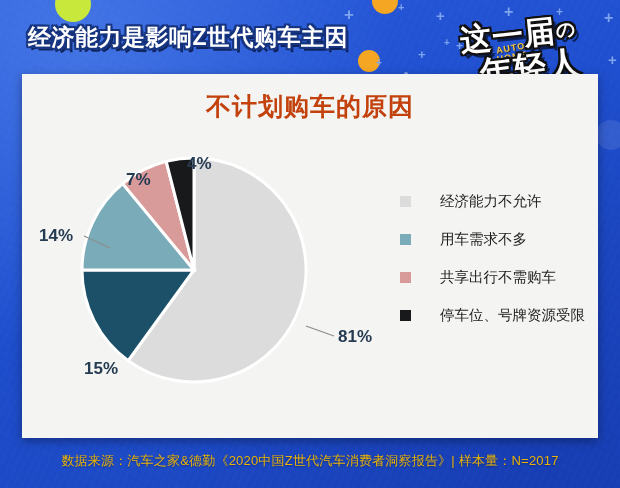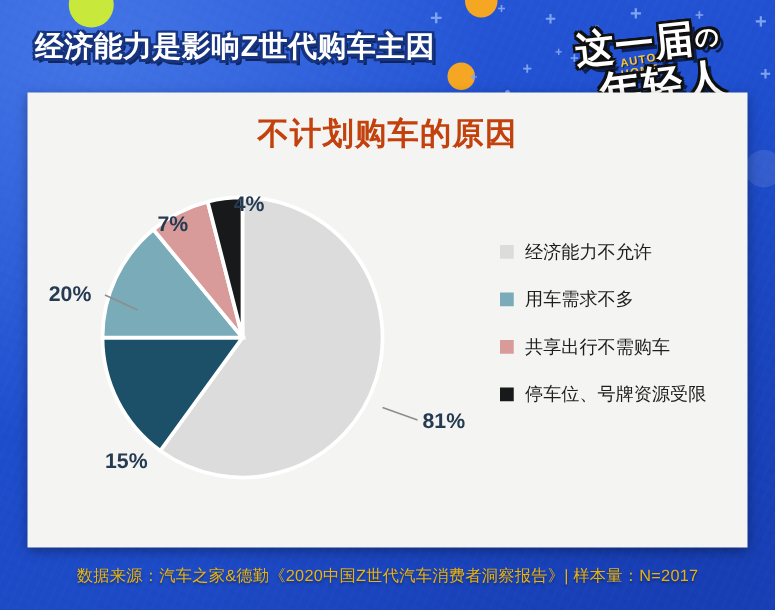--- a/index.html
+++ b/index.html
@@ -174,20 +174,21 @@
   .legend-swatch {
     width: 11px;
     height: 11px;
     flex: 0 0 11px;
     margin-right: 9px;
   }
   .legend-text {
     font-size: 14.5px;
     color: #1d1d1d;
     white-space: nowrap;
+    margin-left: 20px;
   }
 
   
   .footer {
     position: absolute;
     left: 0;
     right: 0;
     top: 452px;
     text-align: center;
     font-size: 13px;
@@ -257,21 +258,21 @@
       </svg>
     </div>
 
     <svg style="position:absolute;left:0;top:0;width:576px;height:364px;pointer-events:none;">
       <line x1="284" y1="252" x2="312" y2="262" stroke="#8d8d8d" stroke-width="1.3"></line>
       <line x1="88" y1="174" x2="62" y2="162" stroke="#8d8d8d" stroke-width="1.3"></line>
     </svg>
 
     <div class="slice-label" style="left:316px;top:253px;">81%</div>
     <div class="slice-label" style="left:62px;top:285px;">15%</div>
-    <div class="slice-label" style="left:17px;top:152px;">20%</div>
+    <div class="slice-label" style="left:17px;top:152px;">14%</div>
     <div class="slice-label" style="left:104px;top:96px;">7%</div>
     <div class="slice-label" style="left:165px;top:80px;">4%</div>
 
     <div class="legend">
       <div class="legend-item">
         <span class="legend-swatch" style="background:#dcdcdc;"></span>
         <span class="legend-text">经济能力不允许</span>
       </div>
       <div class="legend-item">
         <span class="legend-swatch" style="background:#79abb9;"></span>

